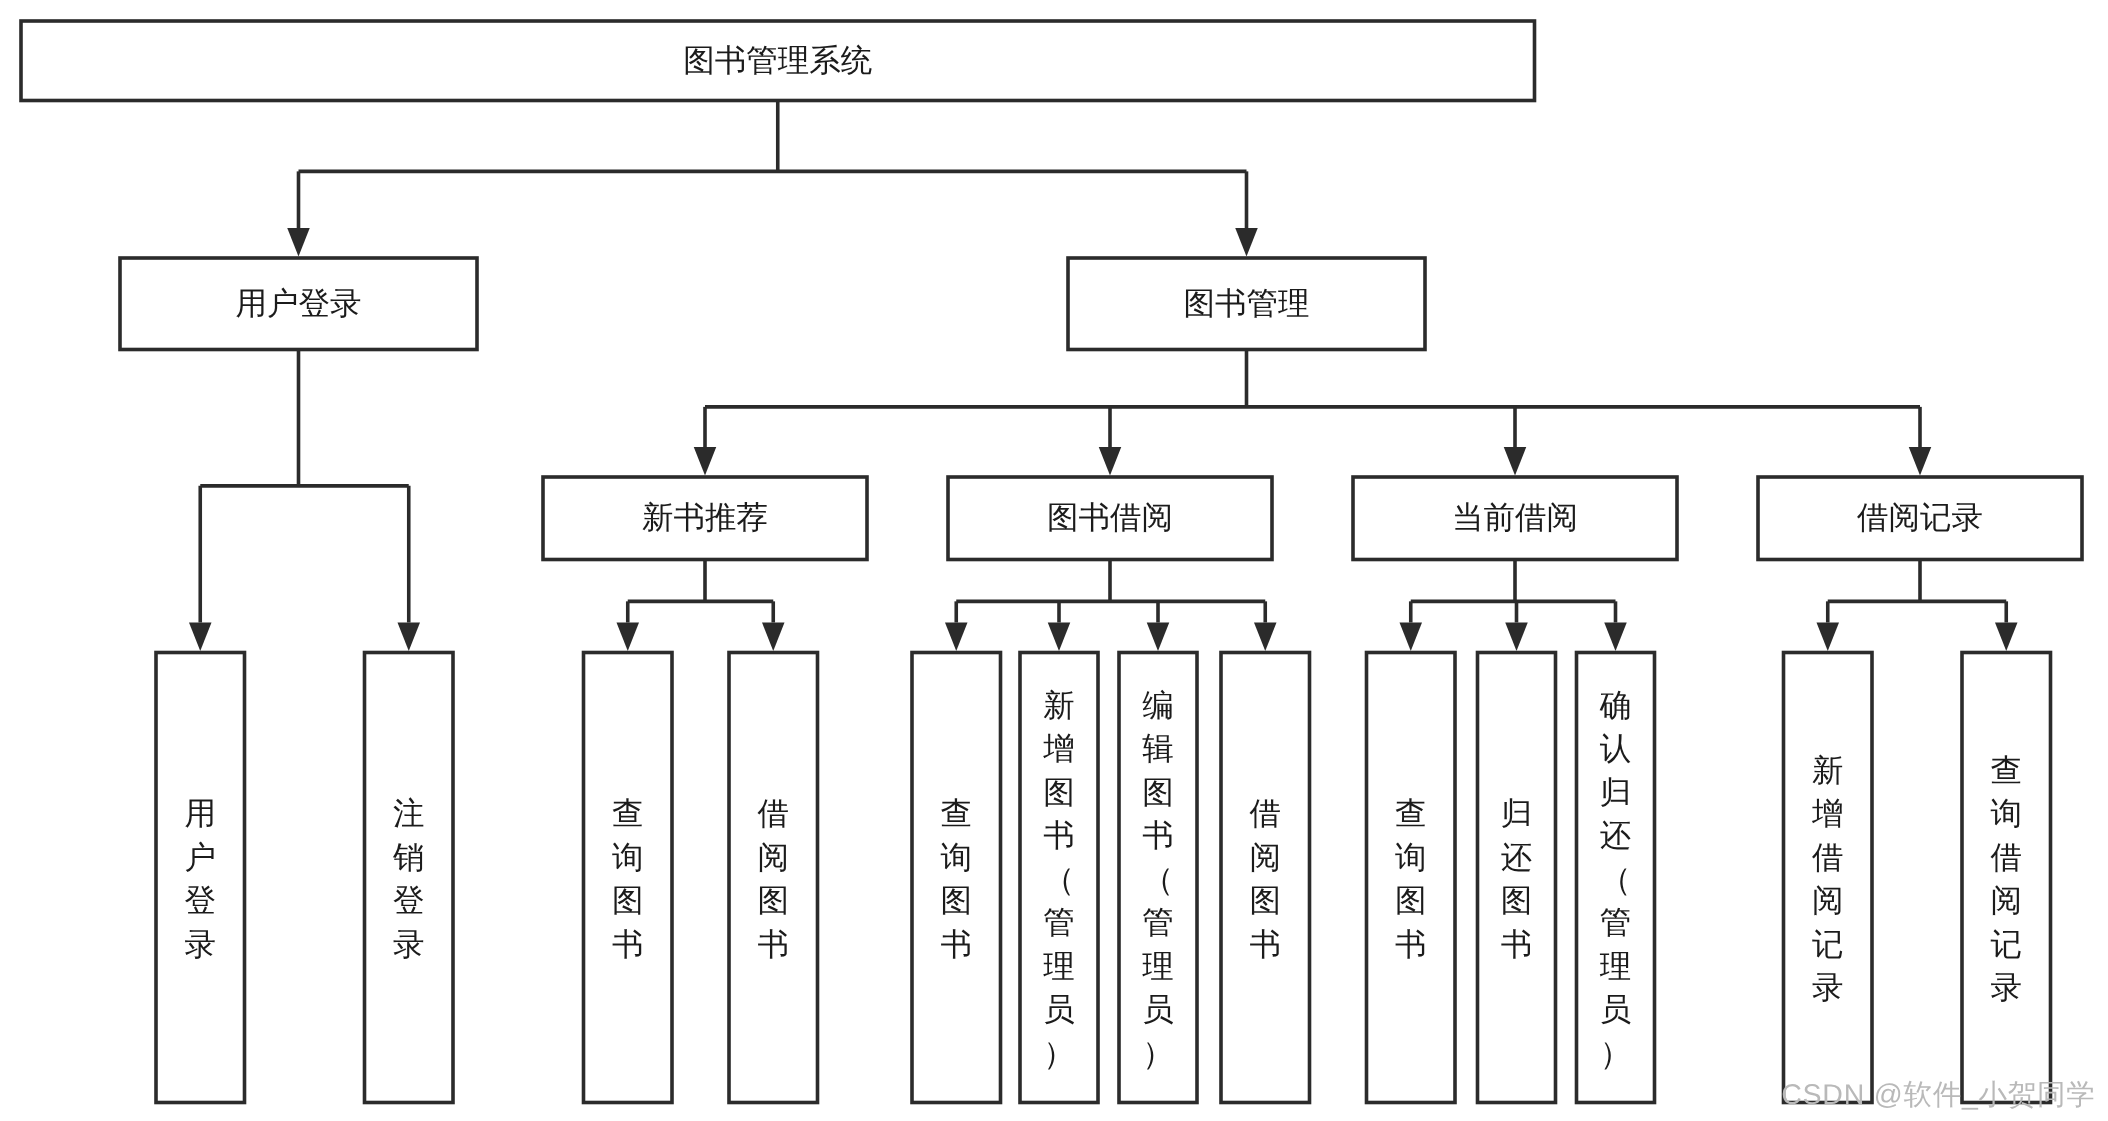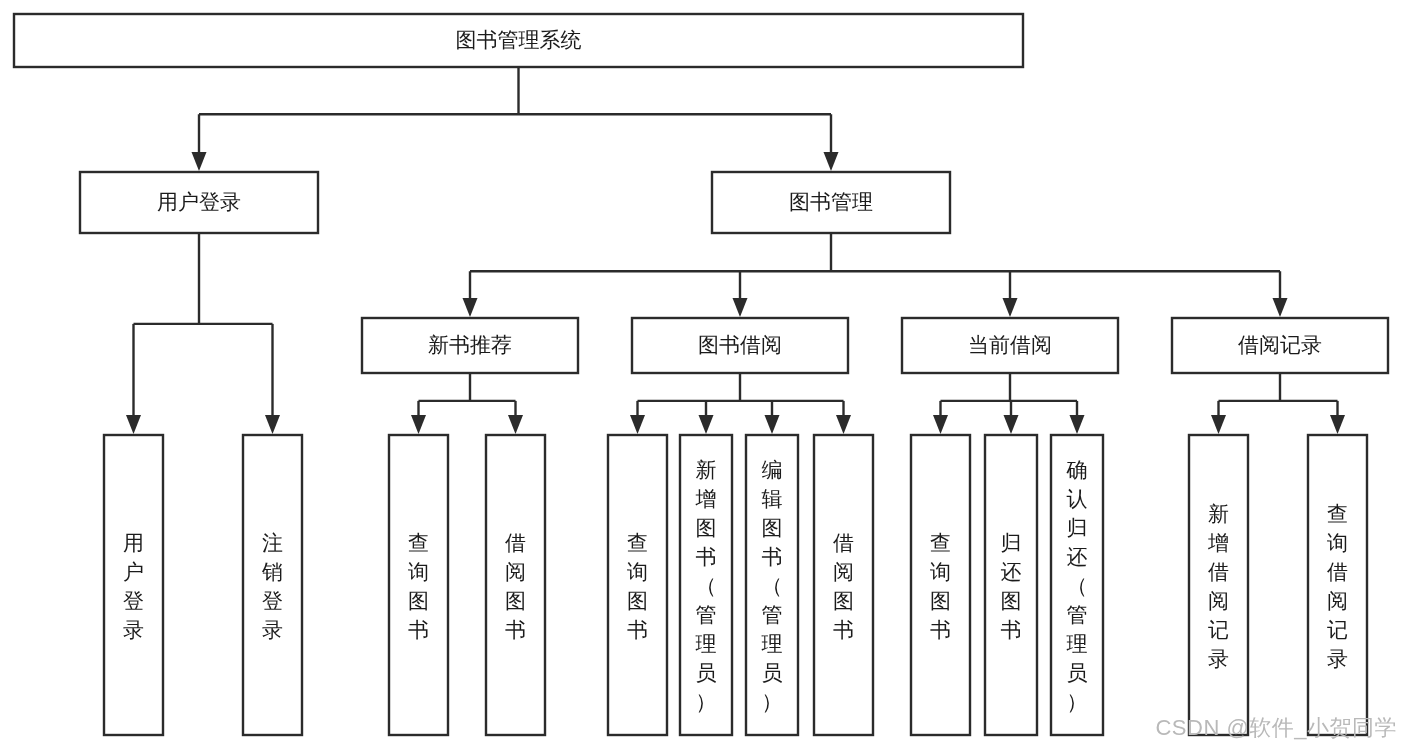--- a/index.html
+++ b/index.html
@@ -52,21 +52,21 @@
   }
   .arrow-head {
     fill: #2b2b2b;
     stroke: none;
   }
   .watermark {
     position: absolute;
     right: 8px;
     bottom: 4px;
     font-family: "Liberation Sans", "DejaVu Sans", sans-serif;
-    font-size: 22px;
+    font-size: 19px;
     color: #b9b9b9;
     white-space: nowrap;
     letter-spacing: 0.5px;
     pointer-events: none;
   }
 </style>
 </head>
 <body>
 
 <div id="diagram-root">

